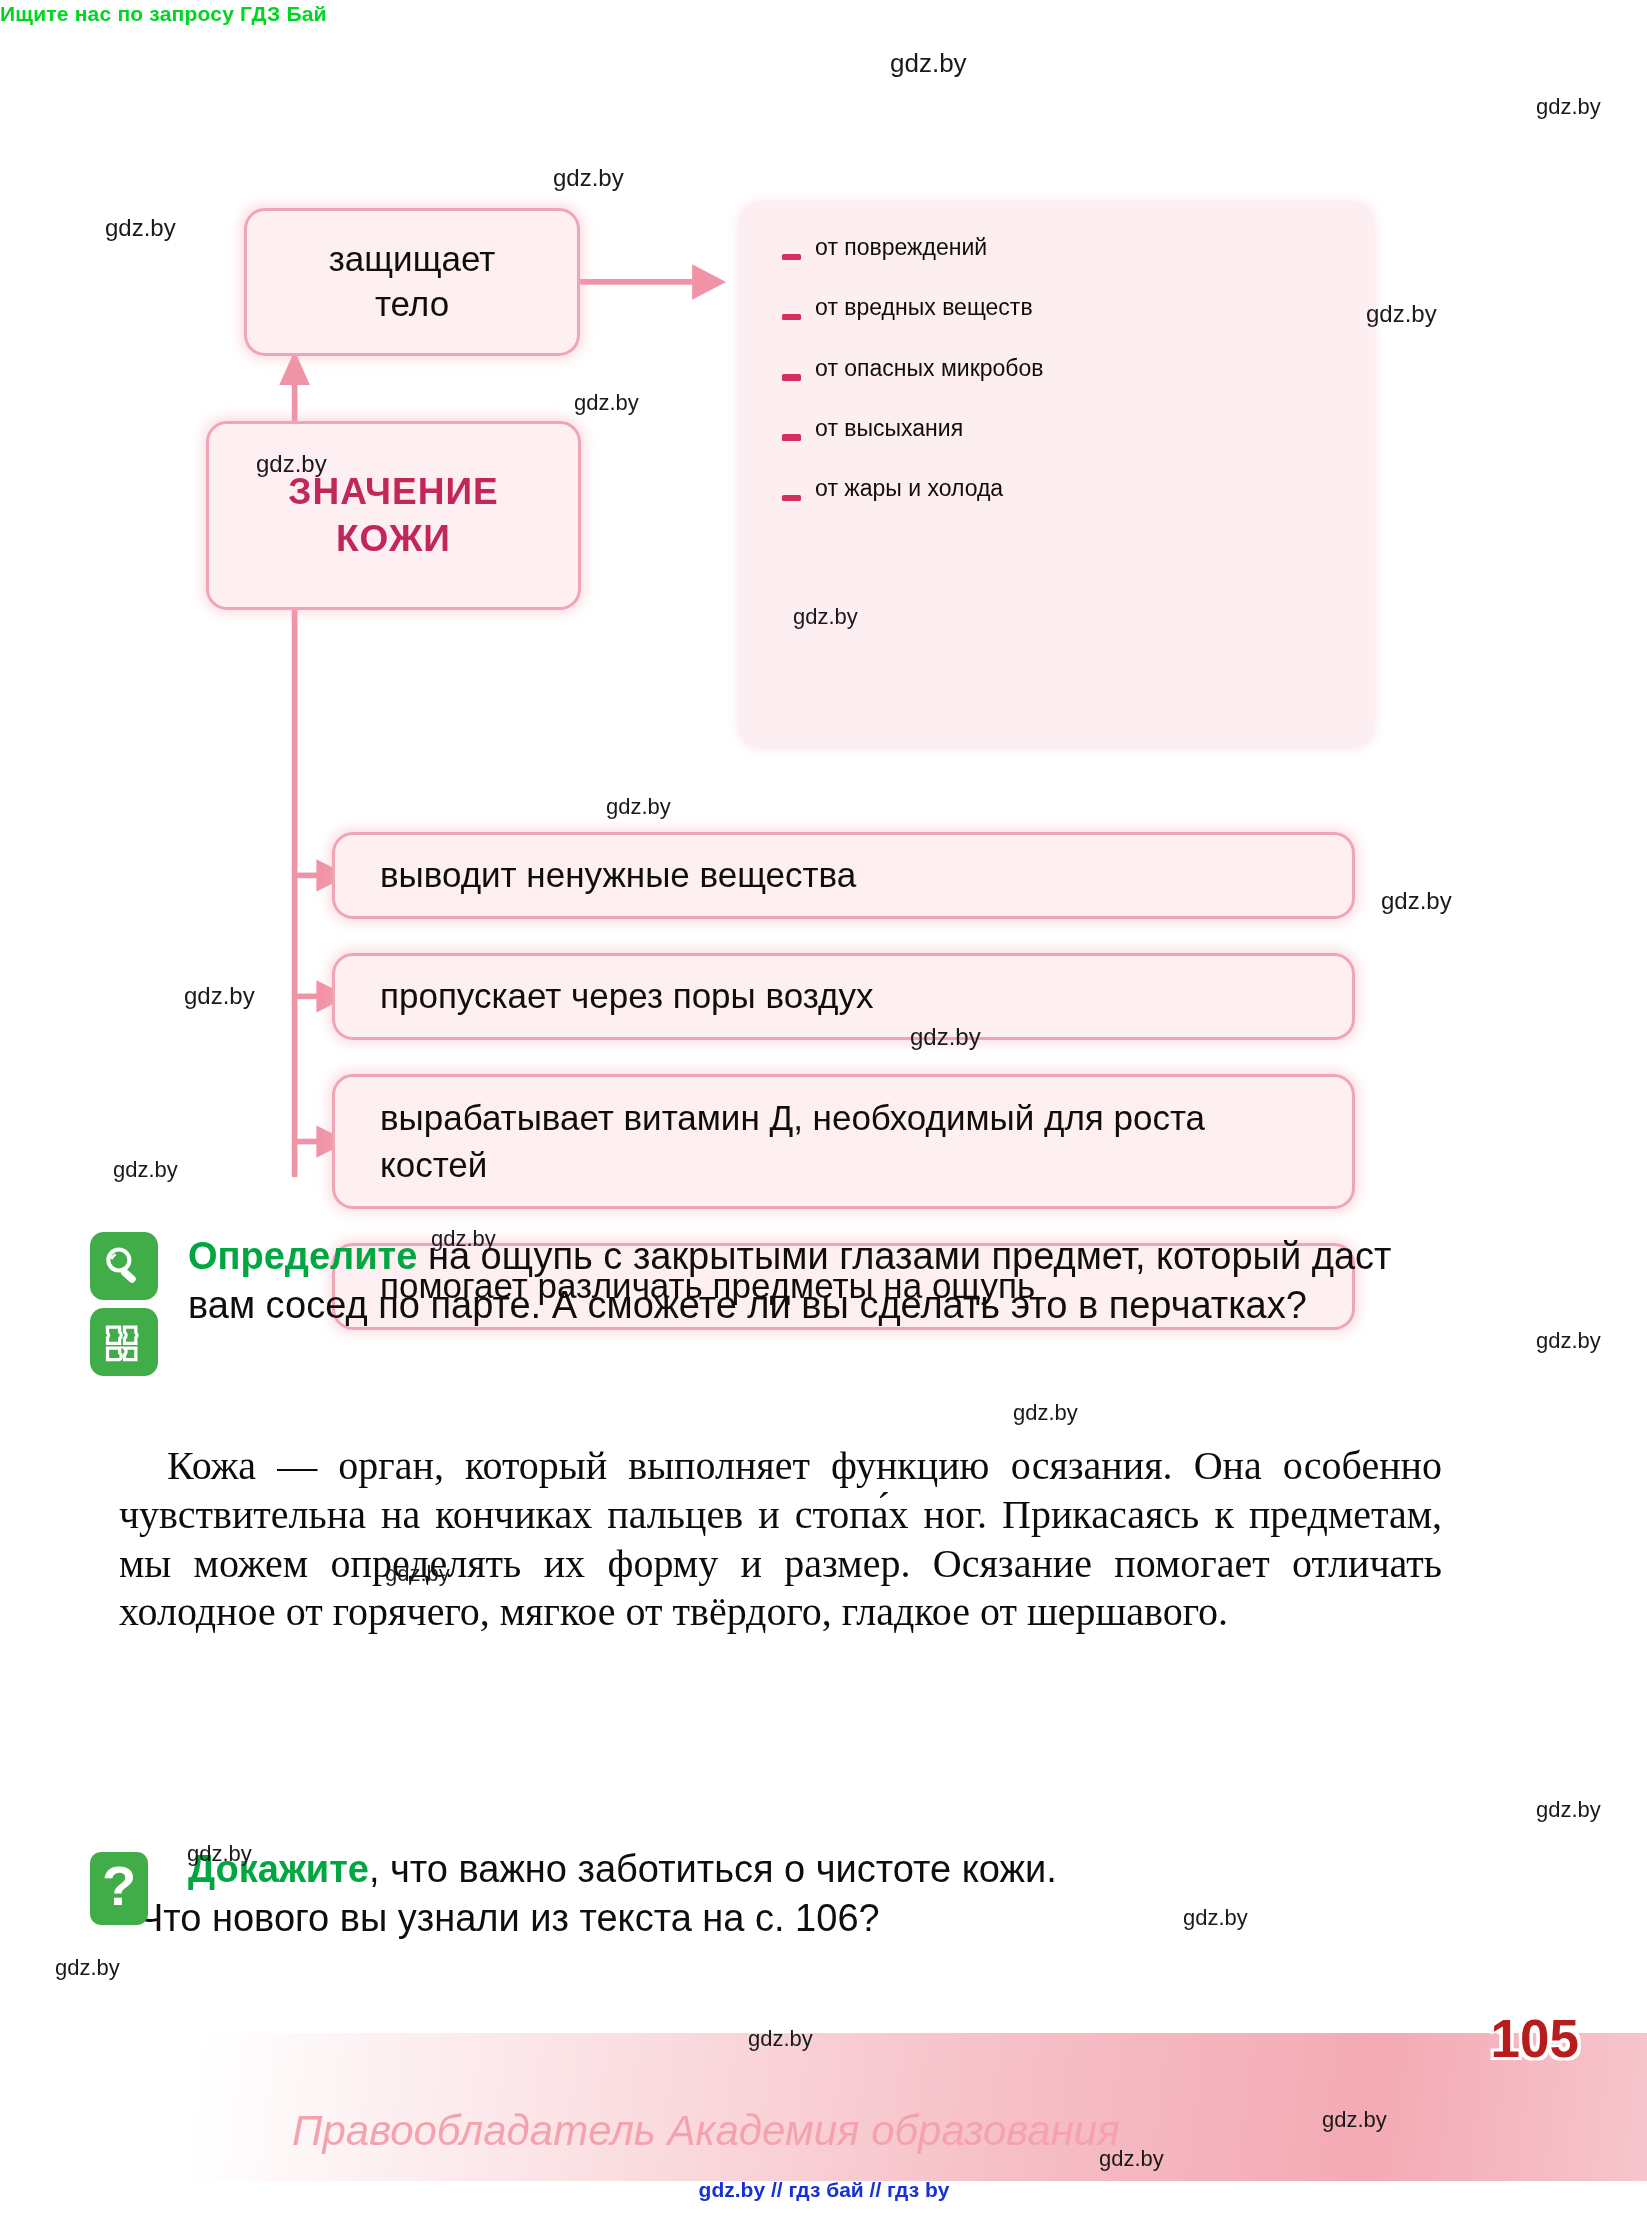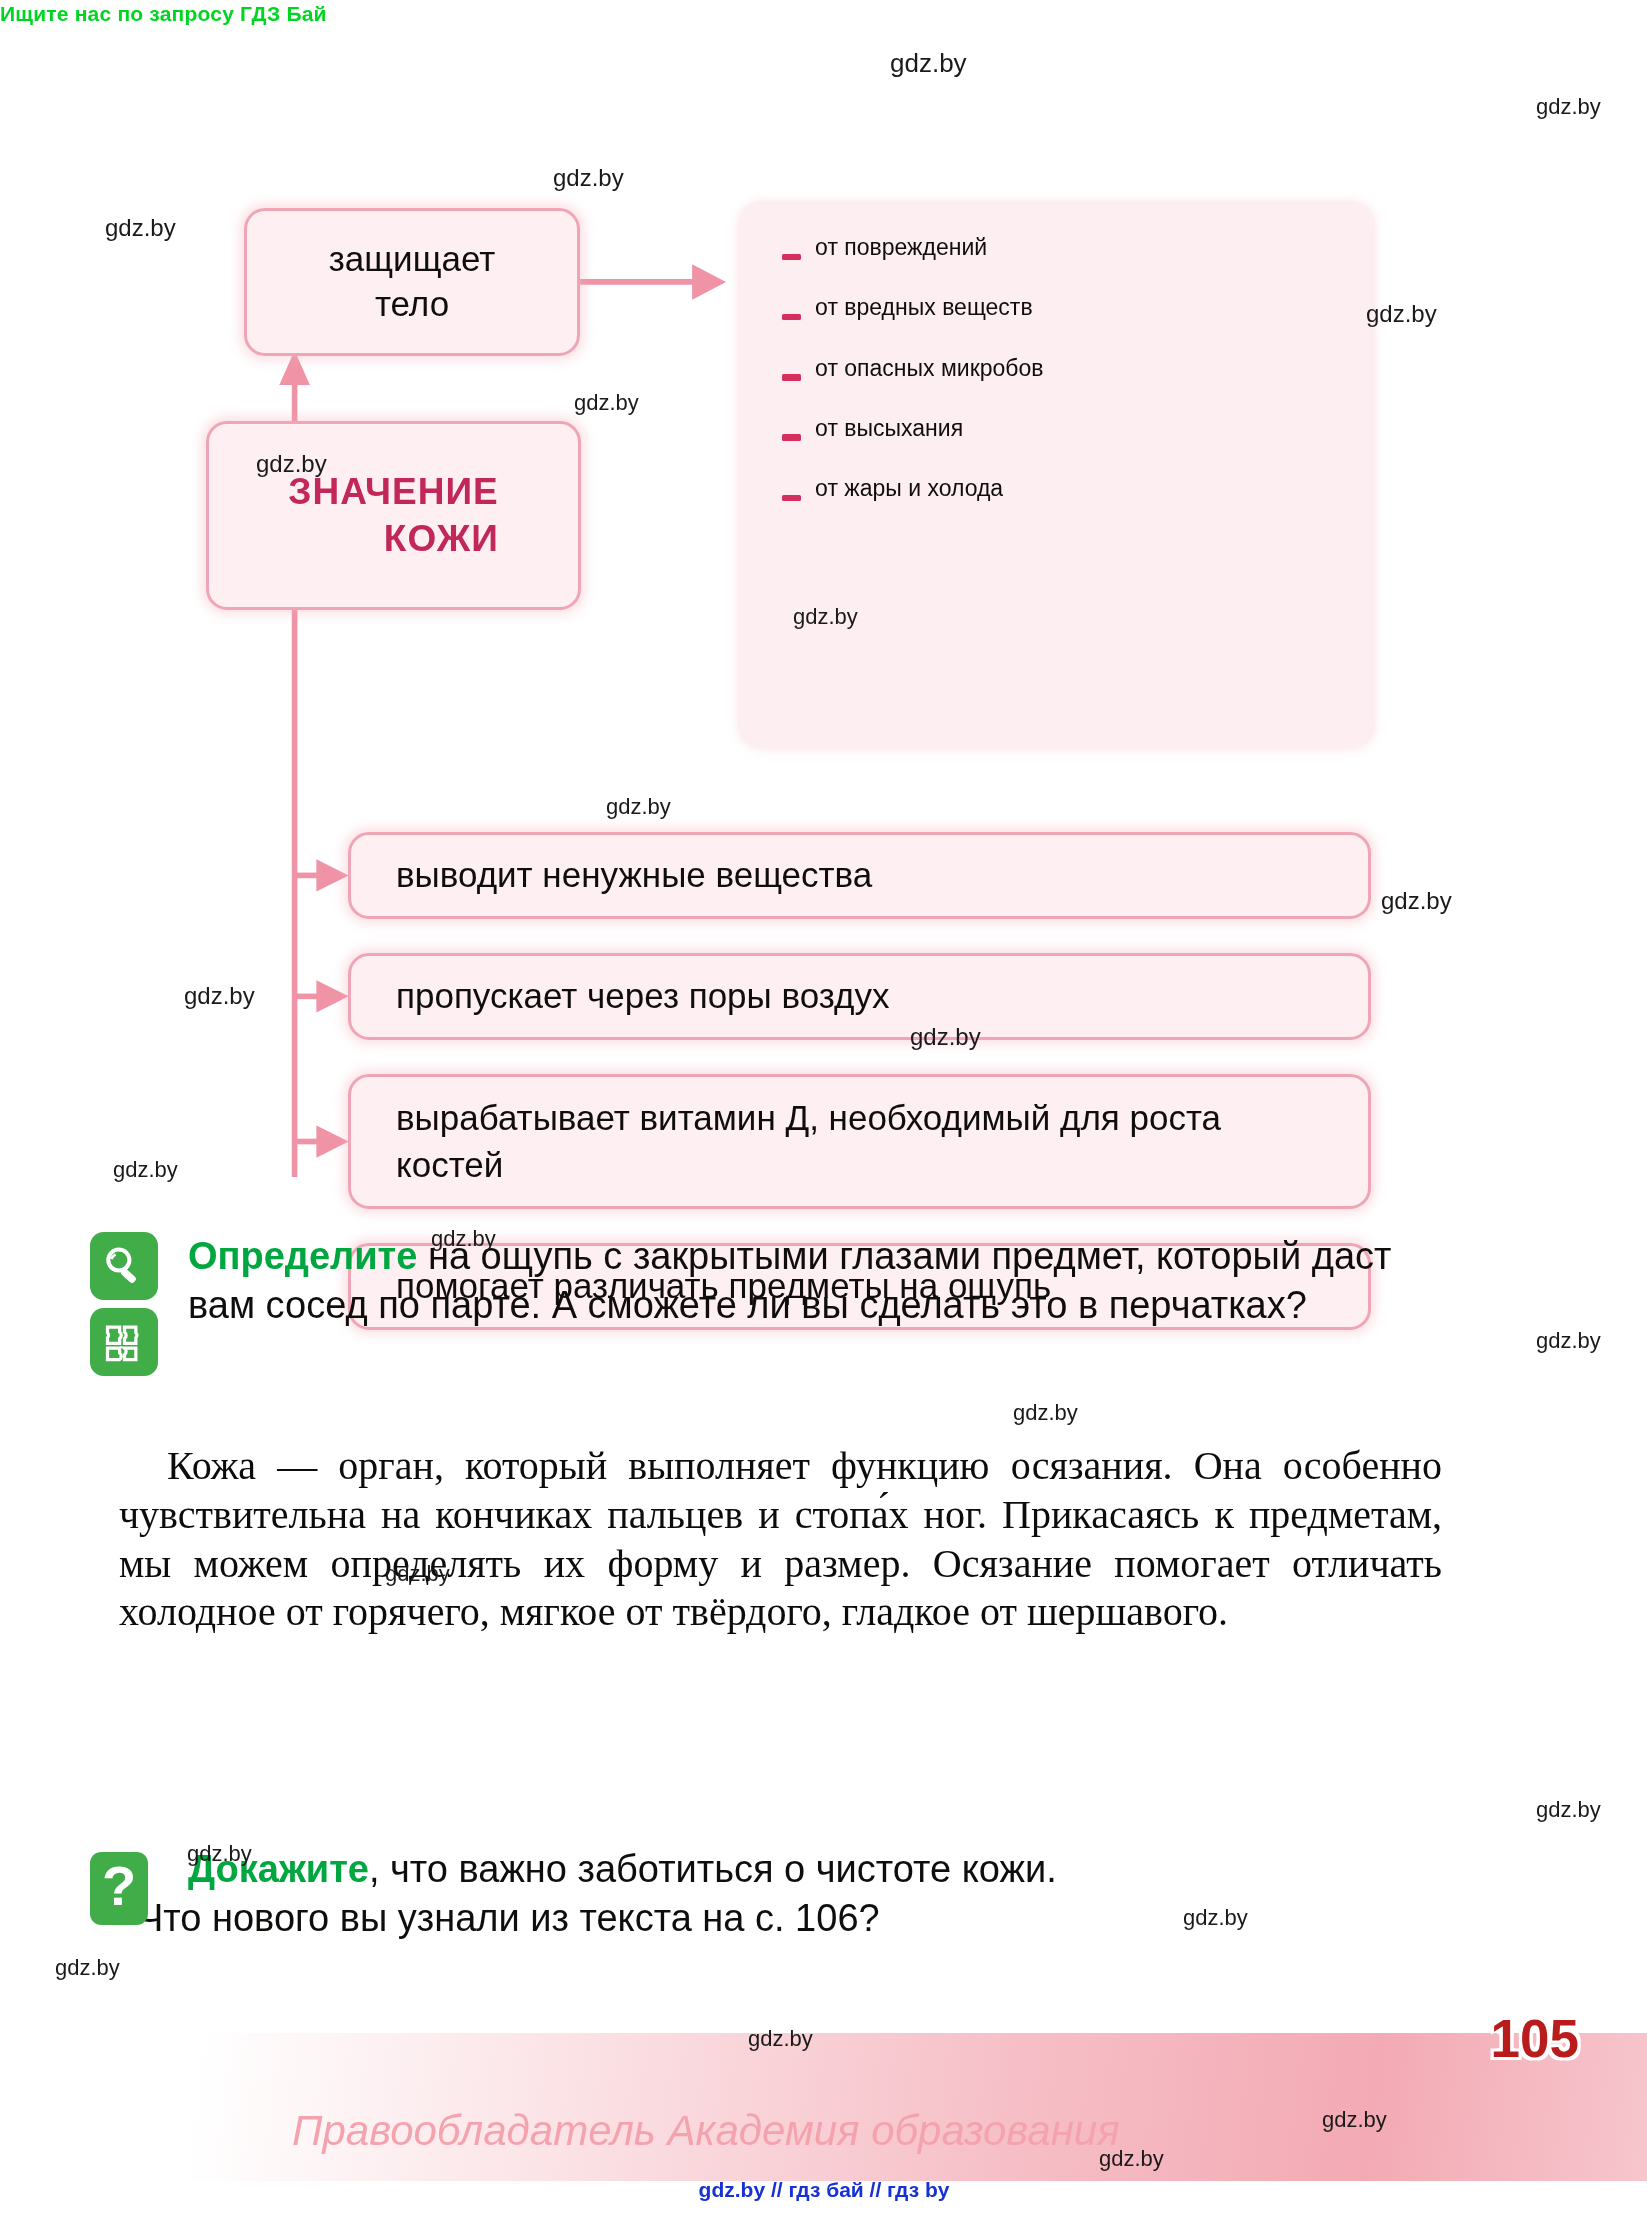--- a/index.html
+++ b/index.html
@@ -68,21 +68,21 @@
     left: 244px; top: 39px;
     width: 336px; height: 148px;
     justify-content: center;
     text-align: center;
   }
 
   #node-center {
     left: 206px; top: 252px;
     width: 375px; height: 189px;
     justify-content: center;
-    text-align: right;
+    text-align: center;
   }
   #node-center .center-label {
     color: #c2275a;
     font-weight: bold;
     font-size: 37px;
     line-height: 1.25;
     letter-spacing: 1px;
     text-shadow:
        1.6px 0 0 #fdeff2, -1.6px 0 0 #fdeff2,
        0 1.6px 0 #fdeff2, 0 -1.6px 0 #fdeff2,
@@ -112,21 +112,21 @@
   #node-list li .dash {
     display: inline-block;
     width: 18.6px; height: 6.5px;
     background: #d62e5e;
     border-radius: 1.6px;
     margin: 18.6px 14.5px 0 0;
     flex: 0 0 auto;
   }
 
   .fn-node {
-    left: 348px;
+    left: 332px;
     width: 1023px;
     padding: 0 45px;
   }
   #fn-0 { top: 663px; height: 87px; }
   #fn-1 { top: 784px; height: 87px; }
   #fn-2 { top: 905px; height: 135px; }
   #fn-3 { top: 1074px; height: 87px; }
   .fn-node .fn-text { font-size: 35px; line-height: 1.32; }
 
   

